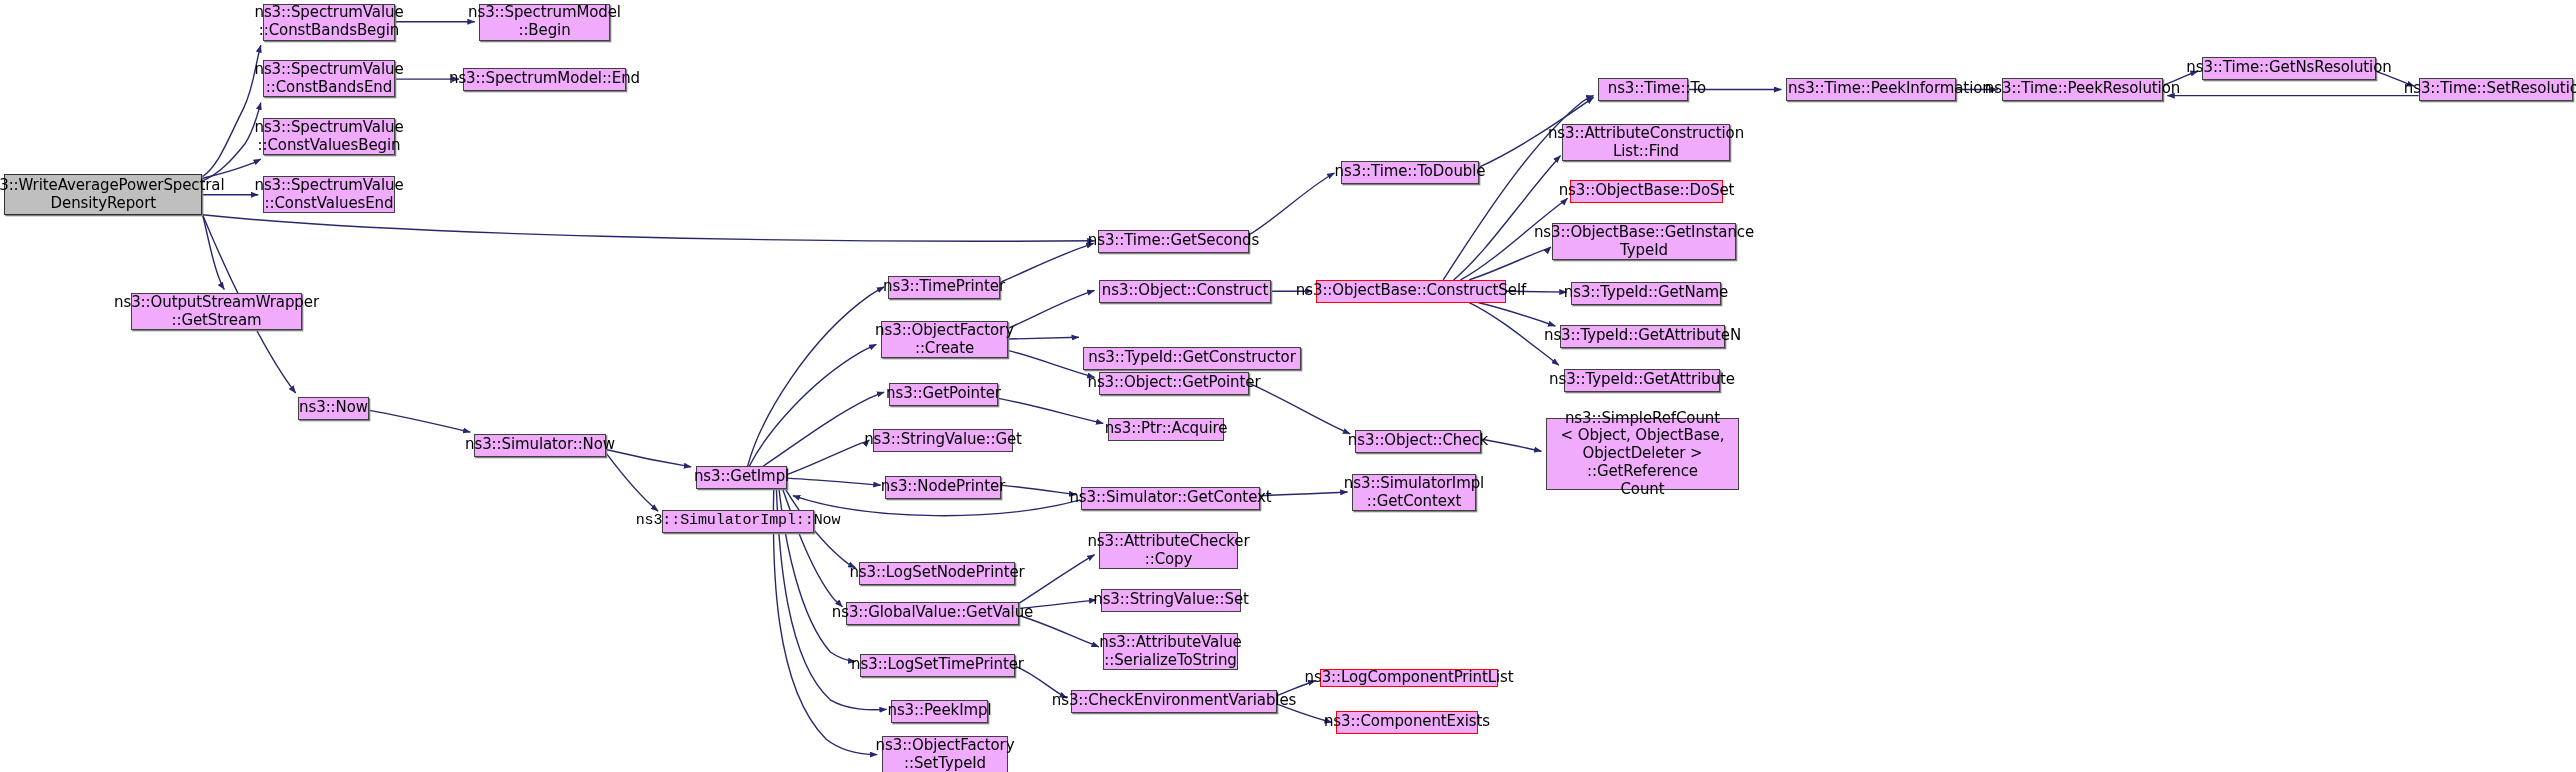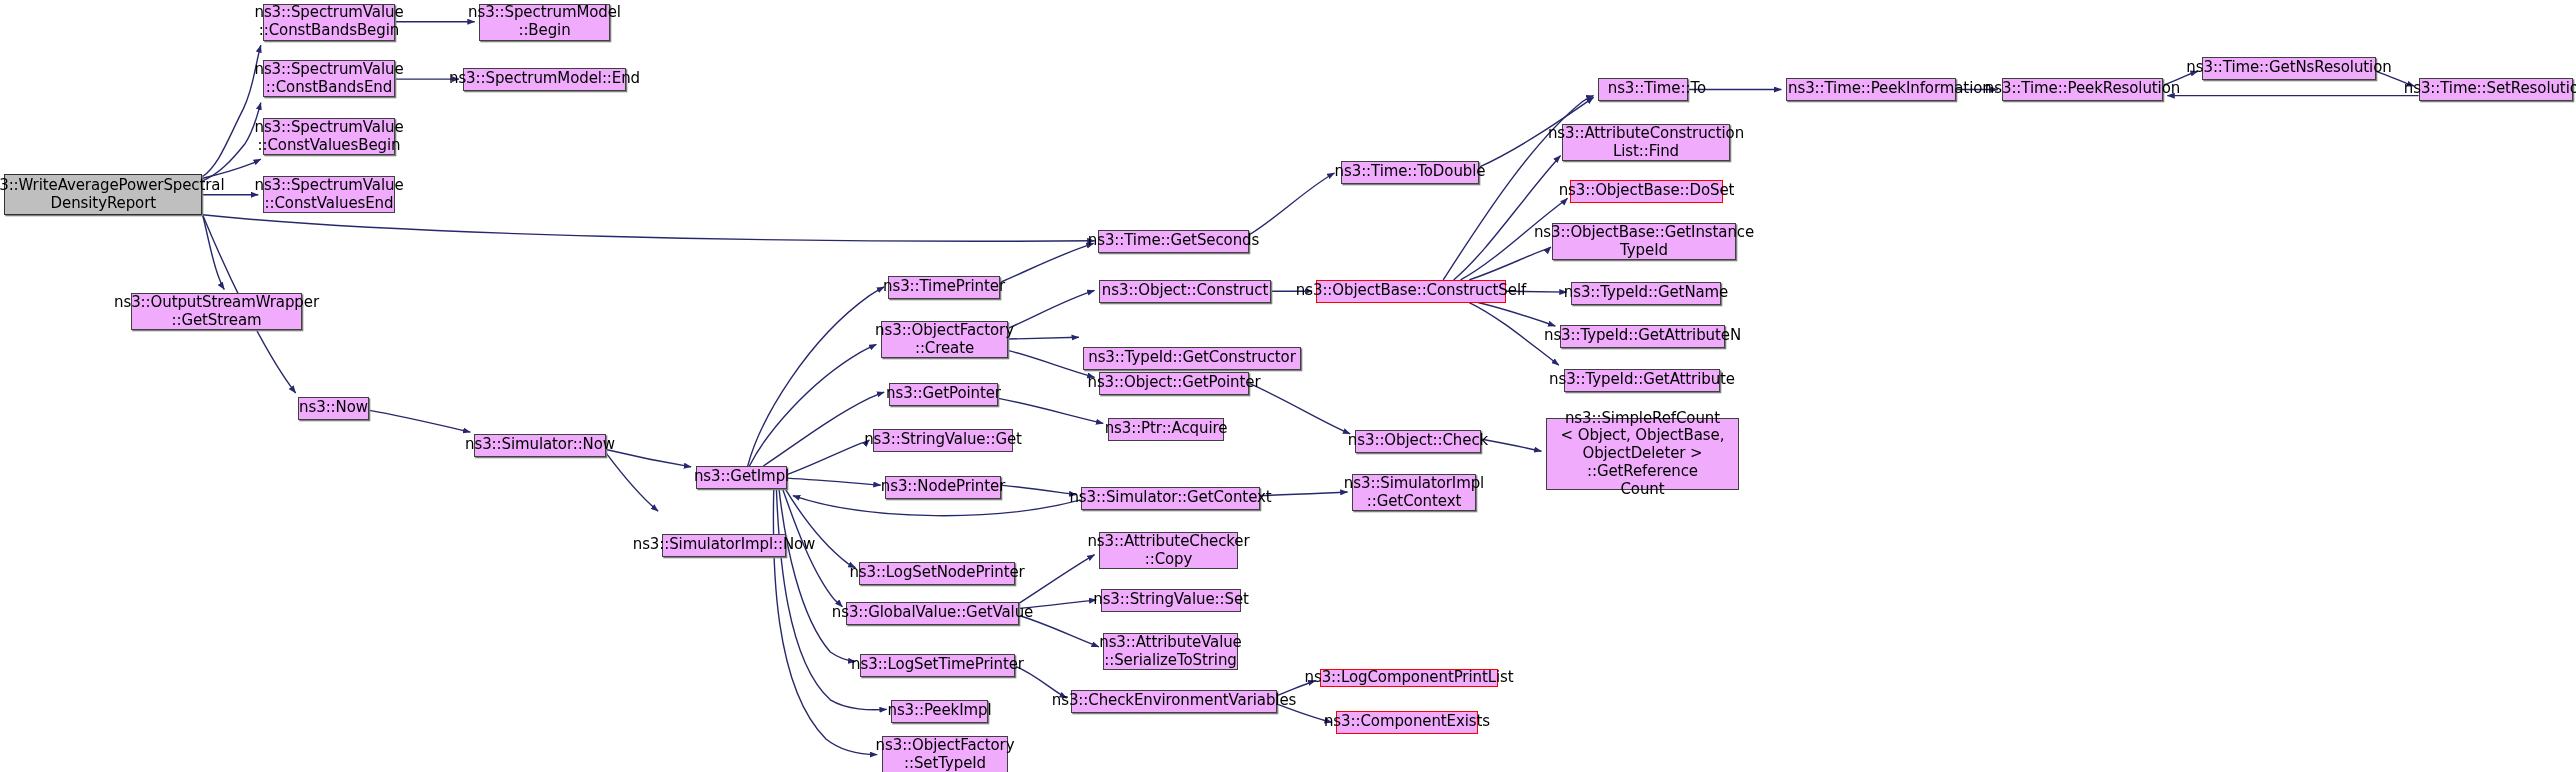--- a/index.html
+++ b/index.html
@@ -128,21 +128,21 @@
       <div class="gnode plain" style="left: 263px; top: 176px; width: 132px; height: 37px;">ns3::SpectrumValue
 ::ConstValuesEnd</div>
       <div class="gnode" style="left: 131px; top: 293px; width: 171px; height: 37px;">ns3::OutputStreamWrapper
 ::GetStream</div>
       <div class="gnode" style="left: 298px; top: 397px; width: 71px; height: 22.6px;">ns3::Now</div>
       <div class="gnode" style="left: 479px; top: 3.5px; width: 131px; height: 37px;">ns3::SpectrumModel
 ::Begin</div>
       <div class="gnode" style="left: 463px; top: 68px; width: 163px; height: 22.6px;">ns3::SpectrumModel::End</div>
       <div class="gnode" style="left: 474px; top: 434px; width: 132px; height: 22.6px;">ns3::Simulator::Now</div>
       <div class="gnode" style="left: 696px; top: 466px; width: 91px; height: 22.6px;">ns3::GetImpl</div>
-      <div class="gnode" style="left: 662px; top: 534px; width: 124px; height: 22.6px;">ns3::SimulatorImpl::Now</div>
+      <div class="gnode" style="left: 662px; top: 510px; width: 152px; height: 22.6px; font-family: Liberation Mono, monospace;">ns3::SimulatorImpl::Now</div>
       <div class="gnode" style="left: 888px; top: 276px; width: 112px; height: 22.6px;">ns3::TimePrinter</div>
       <div class="gnode" style="left: 881px; top: 321px; width: 127px; height: 37px;">ns3::ObjectFactory
 ::Create</div>
       <div class="gnode" style="left: 889px; top: 383px; width: 109px; height: 22.6px;">ns3::GetPointer</div>
       <div class="gnode plain" style="left: 873px; top: 429px; width: 140px; height: 22.6px;">ns3::StringValue::Get</div>
       <div class="gnode" style="left: 885px; top: 476px; width: 116px; height: 22.6px;">ns3::NodePrinter</div>
       <div class="gnode" style="left: 859px; top: 562px; width: 156px; height: 22.6px;">ns3::LogSetNodePrinter</div>
       <div class="gnode" style="left: 846px; top: 602px; width: 173px; height: 22.6px;">ns3::GlobalValue::GetValue</div>
       <div class="gnode" style="left: 860px; top: 654px; width: 155px; height: 22.6px;">ns3::LogSetTimePrinter</div>
       <div class="gnode" style="left: 891px; top: 700px; width: 97px; height: 22.6px;">ns3::PeekImpl</div>

